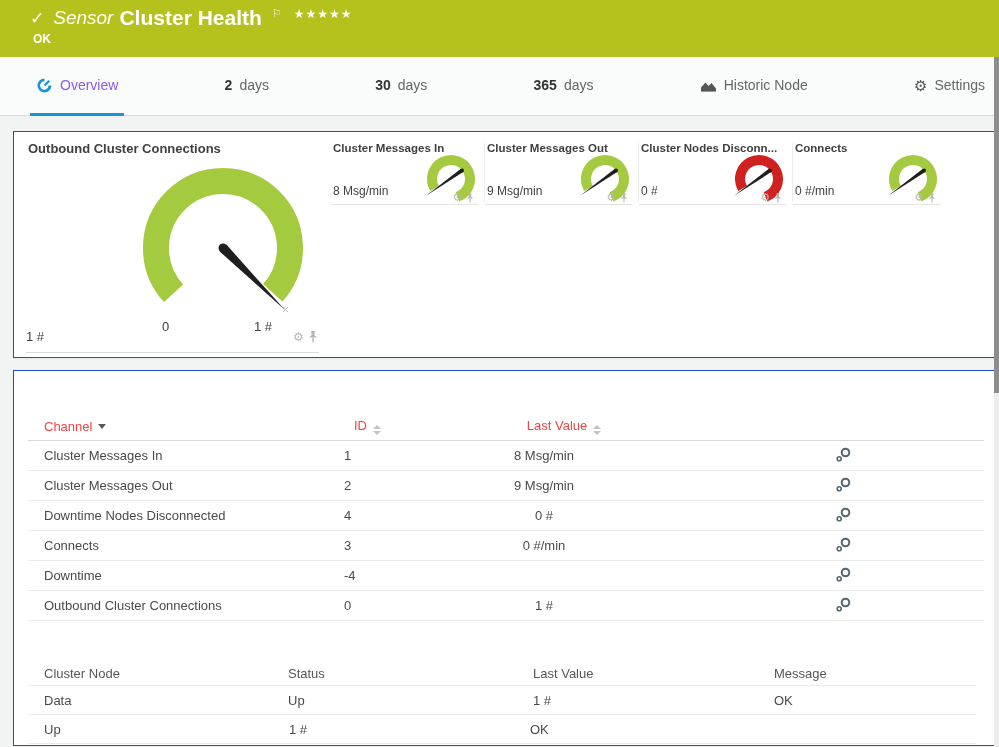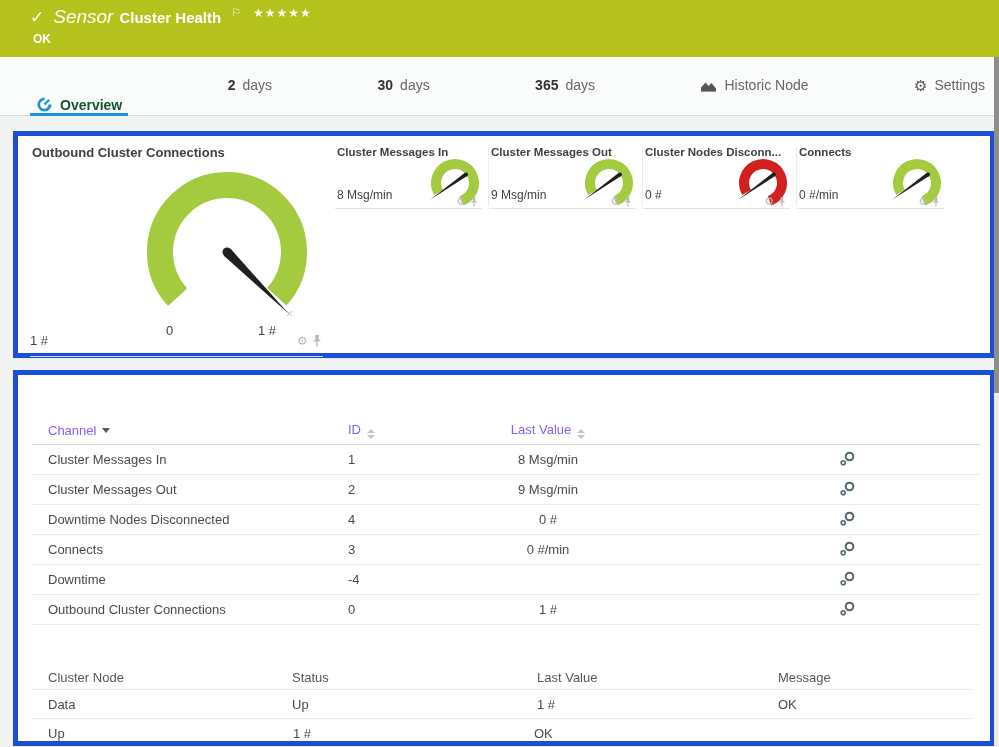--- a/index.html
+++ b/index.html
@@ -12,46 +12,46 @@
   }
 
   
   .hdr {
     position:absolute; left:0; top:0; width:999px; height:57px;
     background:#b5c21d; color:#fff;
   }
   .hdr-line1 { position:absolute; left:30px; top:6px; display:flex; align-items:center; }
   .hdr-check { font-size:17px; font-weight:bold; margin-right:9px; }
   .hdr-type  { font-style:italic; font-size:19px; color:#fdfef0; margin-right:6px; }
-  .hdr-title { font-size:15px; font-weight:bold; }
+  .hdr-title { font-size:21px; font-weight:bold; }
   .hdr-flag  { font-size:11px; margin-left:10px; position:relative; top:-5px; color:#f4f7e4; }
   .hdr-stars { font-size:12px; letter-spacing:1px; margin-left:12px; position:relative; top:-4px; }
   .hdr-status{ position:absolute; left:33px; top:32px; font-size:12px; font-weight:bold; }
 
   
   .tabbar {
     position:absolute; left:0; top:57px; width:999px; height:59px;
     background:#fafbfb; border-bottom:1px solid #d8dada;
     display:flex; justify-content:space-between;
     padding:0 8px 0 30px;
   }
   .tab {
     display:flex; align-items:center; gap:7px;
     padding:0 6px; font-size:14px; color:#666; cursor:pointer;
     border-bottom:3px solid transparent; margin-bottom:-1px;
   }
   .tab .num { font-weight:bold; color:#333; }
-  .tab.active { color:#14532d; font-weight:bold; border-bottom-color:#1895d2;align-items:flex-end; }
+  .tab.active { color:#8b5cf6; font-weight:normal; border-bottom-color:#1895d2; }
   .tab svg { display:block; }
   .tab .glyph { font-size:15px; color:#555; line-height:1; }
 
   
   .panel {
     position:absolute; left:13px; right:4px; background:#fff;
-    border:5px solid #1d4ed8; box-shadow:0 1px 2px rgba(0,0,0,.05);
+    border:1px solid #1d4ed8; box-shadow:0 1px 2px rgba(0,0,0,.05);
   }
   .panel1 { top:131px; height:227px; }
   .panel2 { top:370px; height:376px; }
 
   
   .big-title { position:absolute; left:14px; top:9px; font-size:13px; font-weight:bold; color:#3f3f3f; white-space:nowrap; }
   .big-gauge-svg { position:absolute; left:122px; top:29px; overflow:visible; }
   .big-cur  { position:absolute; left:12px; top:197px; font-size:13px; color:#3f3f3f; }
   .big-min  { position:absolute; left:148px; top:187px; font-size:13px; color:#3f3f3f; }
   .big-max  { position:absolute; left:240px; top:187px; font-size:13px; color:#3f3f3f; }
@@ -71,21 +71,21 @@
   .mini-cell + .mini-cell { box-shadow:-4px 0 0 -3px #ececec; }
   .mini-title { position:absolute; left:2px; top:2px; font-size:11.5px; font-weight:bold; color:#3f3f3f; white-space:nowrap; overflow:hidden; max-width:143px; }
   .mini-value { position:absolute; left:2px; top:44px; font-size:12px; color:#3f3f3f; white-space:nowrap; }
   .mini-svg  { position:absolute; right:-1px; top:9px; overflow:visible; }
   .mini-tools{ position:absolute; right:4px; bottom:1px; }
   .mini-tools .gear { font-size:11px; }
 
   
   .chan-table { position:absolute; left:14px; right:10px; top:42px; font-size:13px; }
   .trow { display:flex; align-items:center; height:30px; border-bottom:1px solid #eaeaea; padding-left:16px; color:#4a4a4a; }
-  .trow.thead { height:28px; border-bottom:1px solid #d9d9d9; color:#8b5cf6; }
+  .trow.thead { height:28px; border-bottom:1px solid #d9d9d9; color:#ef4444;gap:10px; }
   .c-name { width:300px; display:flex; align-items:center; gap:6px; }
   .c-id   { width:100px; }
   .c-val  { width:200px; text-align:center; }
   .c-icon { width:16px; margin-left:192px; }
 
   
   .sort-down { width:0; height:0; border-left:4px solid transparent; border-right:4px solid transparent; border-top:5px solid #5a5a5a; display:inline-block; }
   .sort-both { display:inline-flex; flex-direction:column; gap:2px; margin-left:6px; vertical-align:1px; }
   .sort-both i { width:0; height:0; border-left:4px solid transparent; border-right:4px solid transparent; display:block; }
   .sort-both .up { border-bottom:4px solid #c3c3c3; }

